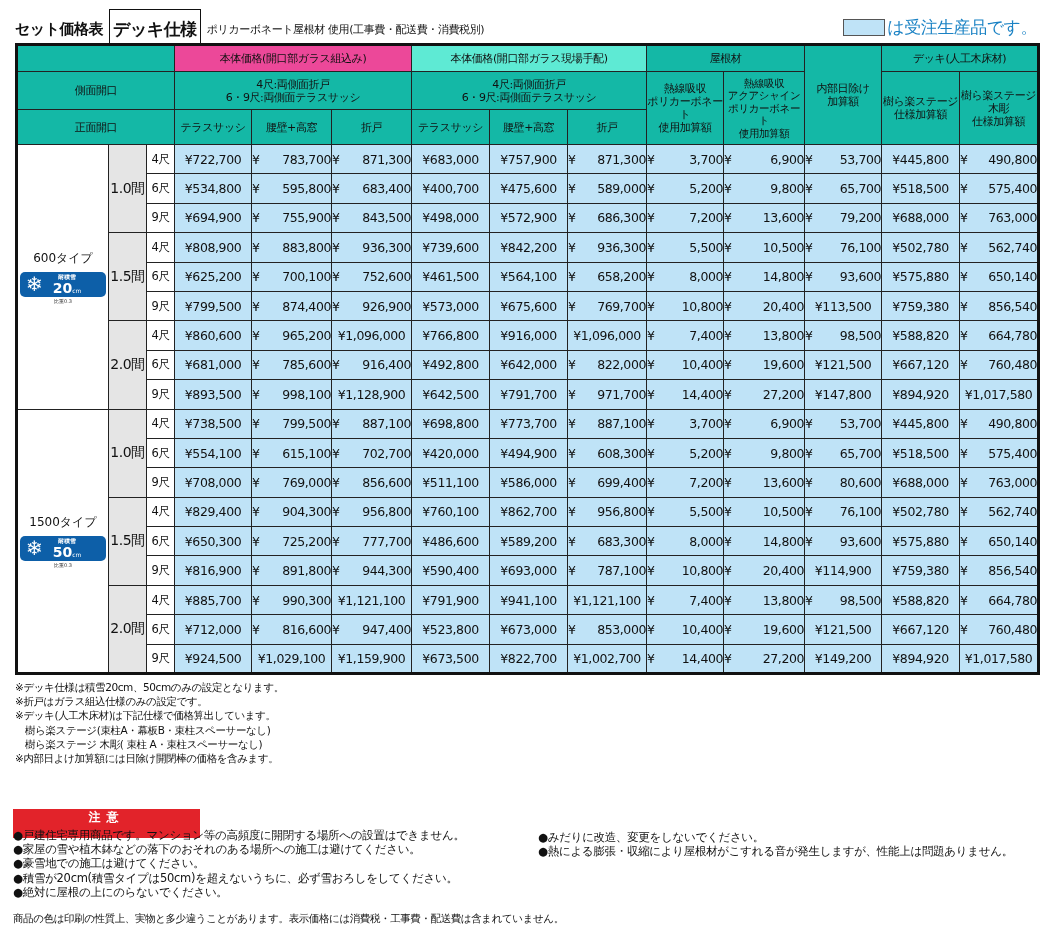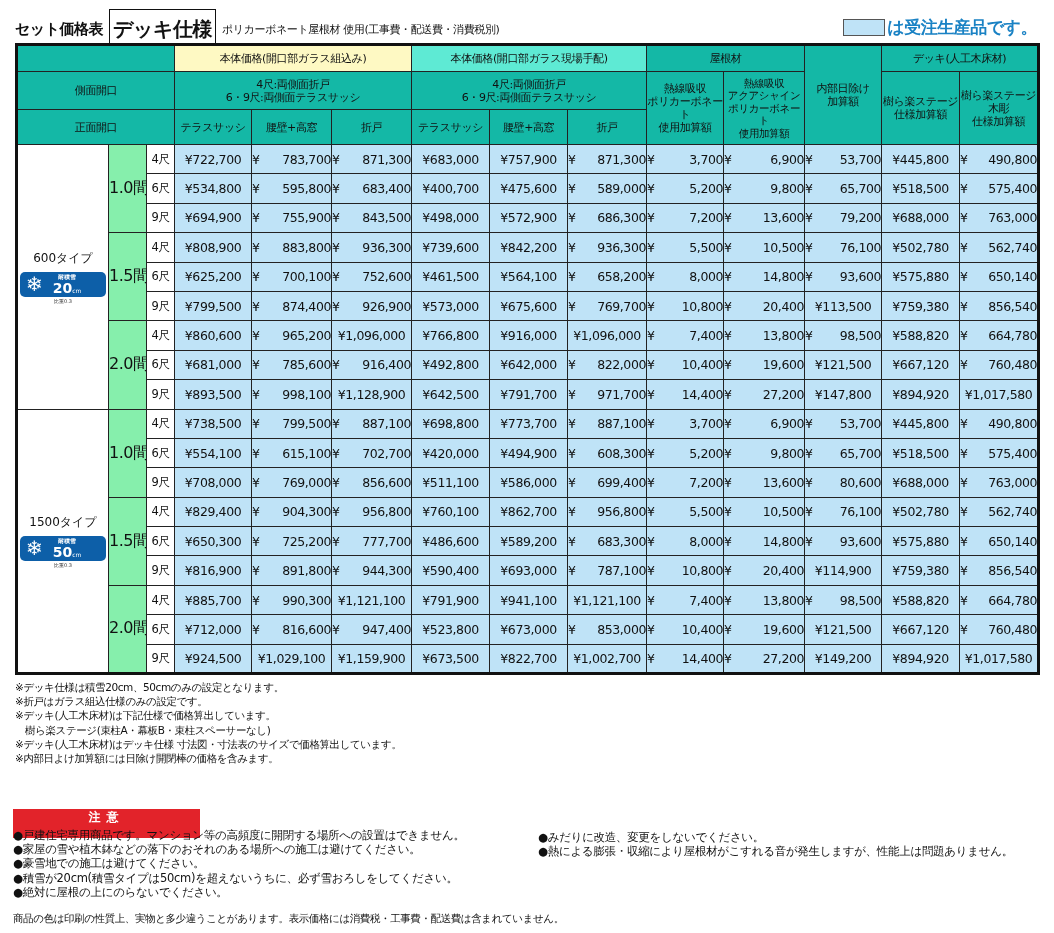--- a/index.html
+++ b/index.html
@@ -1,35 +1,35 @@
 <!DOCTYPE html>
 <html><head>
 <meta charset="utf-8">
 <style>
   * { box-sizing: border-box; margin: 0; padding: 0; }
   body { width: 1054px; height: 933px; background: #ffffff; font-family: "DejaVu Sans", sans-serif; color: #111; position: relative; overflow: hidden; }
   .title-bar { position: absolute; left: 15px; top: 18px; height: 22px; display: flex; align-items: center; white-space: nowrap; text-align: center; }
   .title-main { font-size: 15px; font-weight: bold; letter-spacing: -0.5px; }
-  .title-box { font-size: 20px; font-weight: bold; border: 1.5px solid #111; padding: 10px 3px; margin-left: 6px; line-height: 18px; letter-spacing: -0.5px; }
+  .title-box { font-size: 17px; font-weight: bold; border: 1.5px solid #111; padding: 10px 3px; margin-left: 6px; line-height: 18px; letter-spacing: -0.5px; }
   .title-sub { font-size: 11px; margin-left: 6px; letter-spacing: -0.4px; }
   .legend { position: absolute; right: 17px; top: 16px; display: flex; align-items: center; }
   .legend-swatch { width: 42px; height: 17px; background: #bfe3f7; border: 1px solid #555; }
-  .legend-text { color: #1a82c4; font-size: 17px; font-weight: bold; margin-left: 2px; letter-spacing: -0.5px; }
+  .legend-text { color: #1a82c4; font-size: 17px; font-weight: normal; margin-left: 2px; letter-spacing: -0.5px; }
 
   table.price { position: absolute; left: 15px; top: 43px; width: 1022px; border-collapse: collapse; table-layout: fixed; border: 3px solid #111; font-size: 11.5px; }
   table.price td, table.price th { border: 1px solid #222; text-align: center; vertical-align: middle; font-weight: normal; padding: 0; overflow: hidden; white-space: nowrap; }
   th { background: #14b8a6; font-size: 11px; line-height: 13px; letter-spacing: -0.4px; }
-  th.green { background: #fef9c3; }
+  th.green { background: #ec4899; }
   th.pink { background: #5eead4; }
   tr.h1 { height: 27px; }
   tr.h2 { height: 38px; }
   tr.h3 { height: 35px; }
   tr.drow { height: 29.4px; }
   td.type { background: #fff; font-size: 12px; vertical-align: middle; }
-  td.ken { background: #86efac; font-size: 16px; letter-spacing: -0.5px; margin-left: 48px; }
+  td.ken { background: #e5e5e5; font-size: 14px; letter-spacing: -0.5px; margin-left: 48px; }
   td.shaku { background: #fff; font-size: 11.5px; letter-spacing: -0.5px; }
   td.val { background: #bfe3f7; font-size: 12.5px; font-weight: bold; letter-spacing: -0.4px; padding: 0 2px; }
   .val-inner { display: flex; justify-content: space-between; }
   .val-center { justify-content: center; }
   .badge { display: inline-flex; align-items: center; background: #0d5fa8; color: #fff; border-radius: 5px; width: 86px; height: 25px; margin-top: 5px; padding: 0 6px; }
   .badge-flake { font-size: 20px; line-height: 20px; }
   .badge-txt { display: flex; flex-direction: column; align-items: center; margin-left: 10px; line-height: 8px; }
   .badge-small { font-size: 6px; font-weight: bold; }
   .badge-big { font-size: 14px; font-weight: bold; line-height: 14px; }
   .badge-unit { font-size: 6px; }
@@ -1117,21 +1117,21 @@
         </td>
       </tr>
     </tbody>
 </table>
 
 <div class="notes">
   <div>※デッキ仕様は積雪20cm、50cmのみの設定となります。</div>
   <div>※折戸はガラス組込仕様のみの設定です。</div>
   <div>※デッキ(人工木床材)は下記仕様で価格算出しています。</div>
   <div class="indent">樹ら楽ステージ(束柱A・幕板B・束柱スペーサーなし)</div>
-  <div>※デッキ(人工木床材)はデッキ仕様 寸法図・寸法表のサイズで価格算出しています。</div>
+  <div class="indent">樹ら楽ステージ 木彫( 束柱 A・束柱スペーサーなし)</div>
   <div>※内部日よけ加算額には日除け開閉棒の価格を含みます。</div>
 </div>
 
 <div class="caution-head">注意</div>
 <div class="caution-left">
   <div>●戸建住宅専用商品です。マンション等の高頻度に開閉する場所への設置はできません。</div>
   <div>●家屋の雪や植木鉢などの落下のおそれのある場所への施工は避けてください。</div>
   <div>●豪雪地での施工は避けてください。</div>
   <div>●積雪が20cm(積雪タイプは50cm)を超えないうちに、必ず雪おろしをしてください。</div>
   <div>●絶対に屋根の上にのらないでください。</div>

